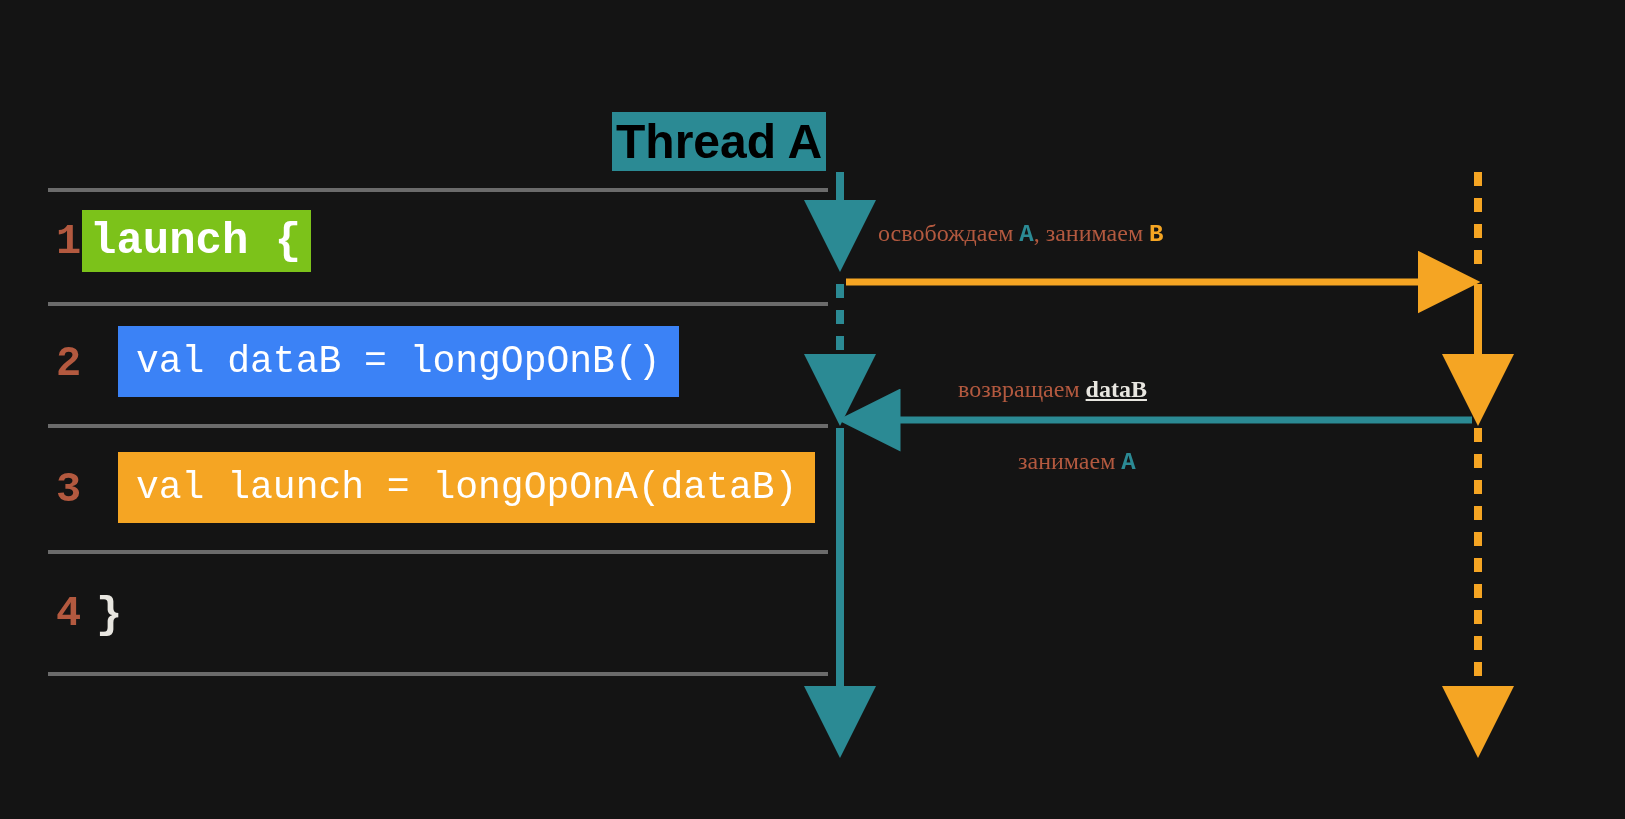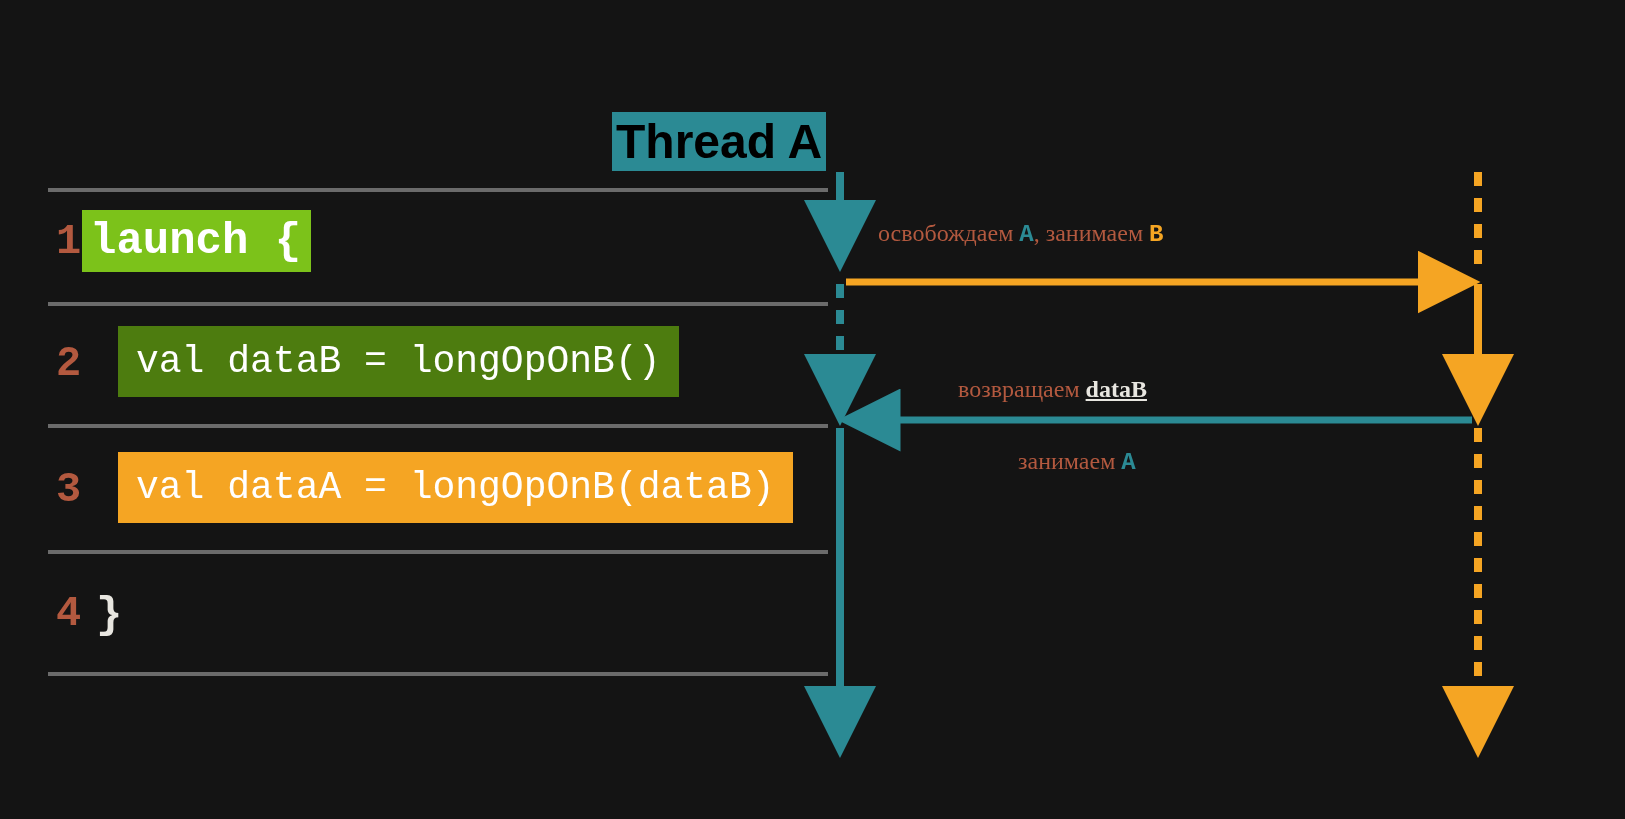--- a/index.html
+++ b/index.html
@@ -8,21 +8,21 @@
 
   .thread-label { position: absolute; font-family: Arial, Helvetica, sans-serif; font-weight: 700; font-size: 48px; color: #000; padding: 2px 4px; }
   .thread-a { left: 612px; top: 112px; background: #2b8a94; }
   .thread-b { left: 1372px; top: 112px; background: #f5a523; }
 
   .hr { position: absolute; height: 4px; background: #6b6b6b; left: 48px; }
 
   .lineno { position: absolute; font-weight: 700; font-size: 42px; color: #b3593f; }
 
   .code-green { position: absolute; background: #7cc21a; color: #fff; font-weight: 700; font-family: 'Courier New', Courier, monospace; font-size: 44px; padding: 6px 10px; }
-  .code-teal  { position: absolute; background: #4d7c0f; color: #fff; font-family: 'Courier New', Courier, monospace; font-size: 38px; padding: 14px 18px; }
+  .code-teal  { position: absolute; background: #3b82f6; color: #fff; font-family: 'Courier New', Courier, monospace; font-size: 38px; padding: 14px 18px; }
   .code-orange{ position: absolute; background: #f5a523; color: #fff; font-family: 'Courier New', Courier, monospace; font-size: 38px; padding: 14px 18px; }
   .brace { position: absolute; color: #e8e6e0; font-weight: 700; font-size: 44px; font-family: 'Courier New', Courier, monospace; }
 
   .anno { position: absolute; font-family: Georgia, 'Times New Roman', serif; font-size: 24px; color: #b3593f; white-space: nowrap; }
   .anno .hl-teal { color: #2b8a94; font-weight: 700; font-family: 'Courier New', Courier, monospace; }
   .anno .hl-orange { color: #f5a523; font-weight: 700; font-family: 'Courier New', Courier, monospace; }
   .anno .data-key { color: #e8e6e0; text-decoration: underline; font-weight: 700; }
 
   svg { position: absolute; pointer-events: none; }
 </style>
@@ -39,21 +39,21 @@
   <div class="hr" style="top:550px; width:780px;"></div>
   <div class="hr" style="top:672px; width:780px;"></div>
 
   <div class="lineno" style="left:56px; top:218px;">1</div>
   <div class="code-green" style="left:82px; top:210px;padding-left:8px;">launch {</div>
 
   <div class="lineno" style="left:56px; top:340px;">2</div>
   <div class="code-teal" style="left:118px; top:326px;">val dataB = longOpOnB()</div>
 
   <div class="lineno" style="left:56px; top:466px;">3</div>
-  <div class="code-orange" style="left:118px; top:452px;">val dataA = longOpOnB(dataB)</div>
+  <div class="code-orange" style="left:118px; top:452px;">val launch = longOpOnA(dataB)</div>
 
   <div class="lineno" style="left:56px; top:590px;">4</div>
   <div class="brace" style="left:96px; top:590px;">}</div>
 
   <div class="anno" style="left:878px; top:220px;">
     <span>освобождаем </span><span class="hl-teal">A</span><span>, занимаем </span><span class="hl-orange">B</span>
   </div>
   <div class="anno" style="left:958px; top:376px;">
     <span>возвращаем </span><span class="data-key">dataB</span>
   </div>

